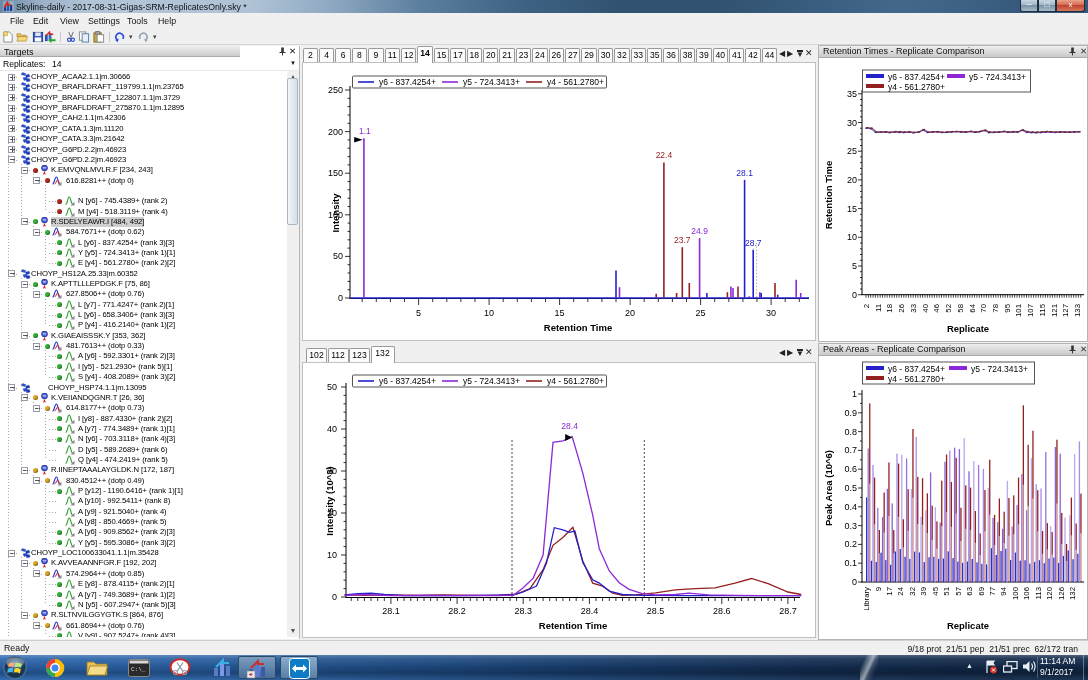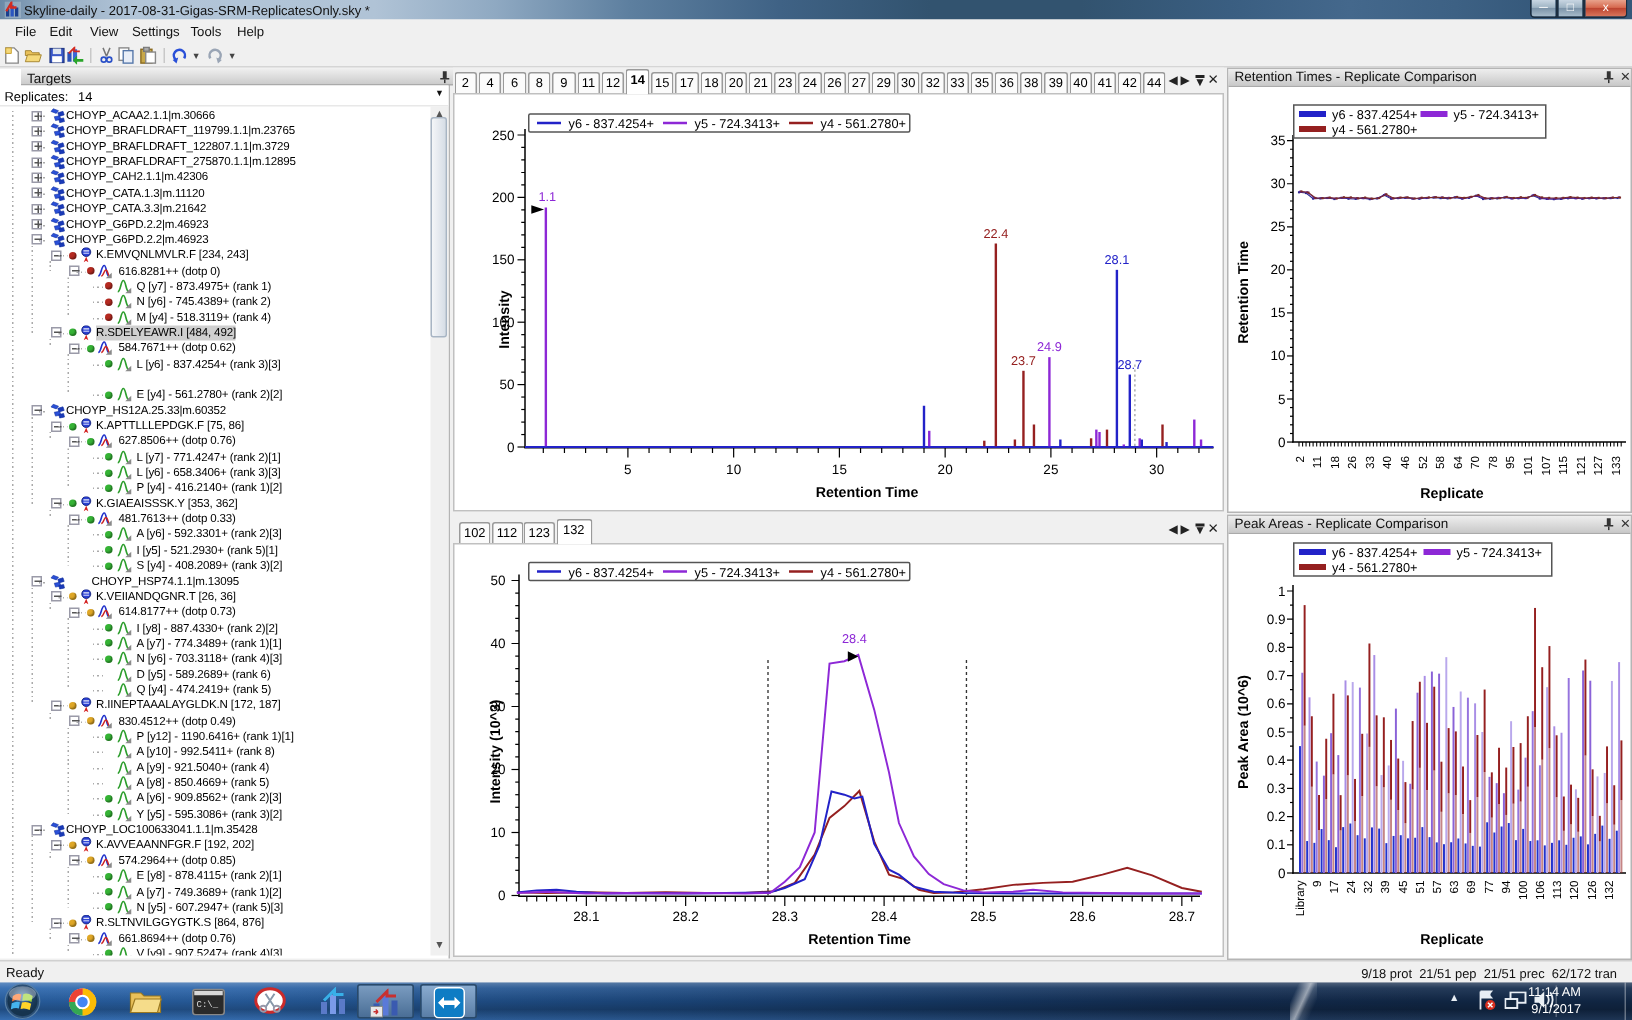--- a/index.html
+++ b/index.html
@@ -13,25 +13,25 @@
 #winbtn .mn{width:18px;border-radius:0 0 0 3px}
 #winbtn .mx{width:18px}
 #winbtn .cl{width:29px;background:linear-gradient(#e8a28c 0%,#d66a50 45%,#bc4430 50%,#d8765c 100%);border-radius:0 0 3px 0}
 
 #menubar{position:absolute;left:0;top:13px;width:1088px;height:16px;background:#f0f0f0;font-size:8.8px;color:#111}
 #menubar span{position:absolute;top:3px}
 #toolbar{position:absolute;left:0;top:29px;width:1088px;height:16px;background:#f0f0f0;border-bottom:1px solid #d5d5d5}
 .ticon{position:absolute;top:2px;width:12px;height:12px}
 
 #tgt{position:absolute;left:0;top:46px;width:300px;height:593px;background:#fff;border-right:1px solid #b5b5b5}
-#tgthdr{position:absolute;left:14px;top:0;width:299px;height:11px;background:linear-gradient(#eee,#ccc);border-bottom:1px solid #aaa;font-size:9px;color:#111}
+#tgthdr{position:absolute;left:0;top:0;width:240px;height:11px;background:linear-gradient(#eee,#ccc);border-bottom:1px solid #aaa;font-size:9px;color:#111}
 #tgthdr span{position:absolute;left:4px;top:1px}
 #repl{position:absolute;left:0;top:11px;width:299px;height:14px;background:#fff;font-size:8.6px;border-bottom:1px solid #e8e8e8}
 #tree{position:absolute;left:0;top:25px;width:287px;height:566px;overflow:hidden;font-size:7.7px;letter-spacing:-0.1px;color:#000}
-.trow{position:absolute;left:17px;width:230px;height:10.4px;line-height:10.4px;white-space:nowrap}
+.trow{position:absolute;left:4px;width:230px;height:10.4px;line-height:10.4px;white-space:nowrap}
 .trow svg{top:0.5px}
 
 #tscroll{position:absolute;left:287px;top:25px;width:12px;height:566px;background:#f0f0f0}
 #tscroll .thumb{position:absolute;left:0px;top:7px;width:11px;height:147px;background:linear-gradient(to right,#f4f6f8,#d6dde6);border:1px solid #a8b5c4;border-radius:2px}
 .sarrow{position:absolute;left:1px;width:10px;text-align:center;font-size:7px;color:#555}
 #paneTL{position:absolute;left:302px;top:45px;width:514px;height:297px;background:#f0f0f0}
 #paneTL .chartbg{position:absolute;left:0px;top:17px;width:514px;height:279px;background:#fff;border:1px solid #c0c0c0}
 #paneBL{position:absolute;left:302px;top:344px;width:514px;height:295px;background:#f0f0f0}
 #paneBL .chartbg{position:absolute;left:0px;top:18px;width:514px;height:276px;background:#fff;border:1px solid #c0c0c0}
 .tab,.tabsel,.tab2,.tabsel2{position:absolute;height:14px;background:#fbfbfb;border:1px solid #9a9a9a;border-bottom:none;border-radius:2px 2px 0 0;font-size:8.6px;text-align:center;line-height:13px;color:#000}
@@ -47,21 +47,21 @@
 .phdr span{position:absolute;left:4px;top:0px}
 .phbtn{position:absolute;top:1px;font-size:8.5px;color:#333}
 
 #status{position:absolute;left:0;top:640px;width:1088px;height:15px;background:#f0f0f0;border-top:1px solid #d0d0d0;font-size:8.8px;color:#111}
 
 #taskbar{position:absolute;left:0;top:655px;width:1088px;height:25px;background:linear-gradient(to right,#2b66ad 0,#2a63a8 150px,#235694 300px,#1d4a82 460px,#173c6b 620px,#142f55 800px,#122a4b 950px,#122a4b 1088px)}
 #tbshade{position:absolute;left:0;top:0;width:1088px;height:25px;background:linear-gradient(rgba(255,255,255,0.25) 0%,rgba(255,255,255,0.08) 15%,rgba(0,0,0,0.12) 50%,rgba(0,0,0,0.25) 72%,rgba(255,255,255,0.05) 100%)}
 #tbstreak{position:absolute;left:860px;top:0;width:18px;height:25px;background:linear-gradient(115deg,transparent 20%,rgba(255,255,255,0.55) 48%,rgba(255,255,255,0.15) 60%,transparent 80%)}
 #taskbar .tbtn{position:absolute;top:1px;width:38px;height:23px;border-radius:2px}
 .trayicon{position:absolute;color:#e8eef4;font-size:10px}
-#clock{position:absolute;left:1006px;top:1px;width:48px;text-align:right;color:#fff;font-size:8.5px;line-height:11px}
+#clock{position:absolute;left:1040px;top:1px;width:48px;text-align:left;color:#fff;font-size:8.5px;line-height:11px}
 </style></head><body>
 <div id="root">
   <div id="title">
     <svg width="11" height="11" viewBox="0 0 11 11" style="position:absolute;left:3px;top:1px">
       <rect x="0" y="0" width="11" height="11" fill="#e8eef4" opacity="0.25"></rect>
       <rect x="1" y="5" width="2.2" height="5" fill="#1a3f8f"></rect>
         <rect x="4" y="2.5" width="2.2" height="7.5" fill="#2a55c0"></rect>
         <rect x="7" y="4" width="2.2" height="6" fill="#1a3f8f"></rect>
       <path d="M1.2 6.5 L4.5 1 L4.5 4 L8 4" stroke="#d42a20" stroke-width="1.6" fill="none"></path>
     </svg>
@@ -317,29 +317,20 @@
           <span style="position:absolute;left:31px;top:4.5px;width:5px;height:1px;background:#555"></span>
           <span style="position:absolute;left:41px;top:2.5px;width:5px;height:5px;border-radius:50%;background:#b52a21;box-shadow:inset -1px -1px 1px rgba(0,0,0,0.35)"></span>
           <svg width="10" height="10" viewBox="0 0 10 10" style="position:absolute;left:48px;top:0px">
             <path d="M0.5 8 C2.5 8 2.5 1 4.5 1 C6 1 6 8 7.5 8" fill="none" stroke="#2233cc" stroke-width="1.1"></path>
             <path d="M2.5 8 C4 8 4.5 4 5.5 4 C7 4 7 8 8 8" fill="none" stroke="#cc2222" stroke-width="1"></path>
             <path d="M5.5 9.5 L9.5 9.5 L9.5 5.8 Z" fill="#8a8a8a"></path>
           </svg>
           <span style="position:absolute;left:33.5px;top:5px;width:6px;height:1px;background-image:repeating-linear-gradient(to right,#aaa 0 1px,transparent 1px 3px)"></span>
           <span style="position:absolute;left:62px;top:0px;white-space:nowrap;">616.8281++ (dotp 0)</span>
         </div>
-<div class="trow" style="top:114.8px">
-          <span style="position:absolute;left:53px;top:2.5px;width:5px;height:5px;border-radius:50%;background:#b52a21;box-shadow:inset -1px -1px 1px rgba(0,0,0,0.35)"></span>
-          <svg width="10" height="10" viewBox="0 0 10 10" style="position:absolute;left:61px;top:0px">
-            <path d="M0.5 8.5 C2.5 8.5 2.5 1 4.2 1 C6 1 5.8 8.5 8 8.5" fill="none" stroke="#2d9e2d" stroke-width="1.1"></path>
-            <path d="M5.5 9.5 L9.5 9.5 L9.5 5.8 Z" fill="#8a8a8a"></path>
-          </svg>
-          <span style="position:absolute;left:45.0px;top:5px;width:7px;height:1px;background-image:repeating-linear-gradient(to right,#aaa 0 1px,transparent 1px 3px)"></span>
-          <span style="position:absolute;left:74px;top:0px;white-space:nowrap;">Q [y7] - 873.4975+ (rank 1)</span>
-        </div>
 <div class="trow" style="top:125.2px">
           <span style="position:absolute;left:53px;top:2.5px;width:5px;height:5px;border-radius:50%;background:#b52a21;box-shadow:inset -1px -1px 1px rgba(0,0,0,0.35)"></span>
           <svg width="10" height="10" viewBox="0 0 10 10" style="position:absolute;left:61px;top:0px">
             <path d="M0.5 8.5 C2.5 8.5 2.5 1 4.2 1 C6 1 5.8 8.5 8 8.5" fill="none" stroke="#2d9e2d" stroke-width="1.1"></path>
             <path d="M5.5 9.5 L9.5 9.5 L9.5 5.8 Z" fill="#8a8a8a"></path>
           </svg>
           <span style="position:absolute;left:45.0px;top:5px;width:7px;height:1px;background-image:repeating-linear-gradient(to right,#aaa 0 1px,transparent 1px 3px)"></span>
           <span style="position:absolute;left:74px;top:0px;white-space:nowrap;">N [y6] - 745.4389+ (rank 2)</span>
         </div>
 <div class="trow" style="top:135.5px">
@@ -377,20 +368,29 @@
           <span style="position:absolute;left:62px;top:0px;white-space:nowrap;">584.7671++ (dotp 0.62)</span>
         </div>
 <div class="trow" style="top:166.6px">
           <span style="position:absolute;left:53px;top:2.5px;width:5px;height:5px;border-radius:50%;background:#35b335;box-shadow:inset -1px -1px 1px rgba(0,0,0,0.35)"></span>
           <svg width="10" height="10" viewBox="0 0 10 10" style="position:absolute;left:61px;top:0px">
             <path d="M0.5 8.5 C2.5 8.5 2.5 1 4.2 1 C6 1 5.8 8.5 8 8.5" fill="none" stroke="#2d9e2d" stroke-width="1.1"></path>
             <path d="M5.5 9.5 L9.5 9.5 L9.5 5.8 Z" fill="#8a8a8a"></path>
           </svg>
           <span style="position:absolute;left:45.0px;top:5px;width:7px;height:1px;background-image:repeating-linear-gradient(to right,#aaa 0 1px,transparent 1px 3px)"></span>
           <span style="position:absolute;left:74px;top:0px;white-space:nowrap;">L [y6] - 837.4254+ (rank 3)[3]</span>
+        </div>
+<div class="trow" style="top:176.9px">
+          <span style="position:absolute;left:53px;top:2.5px;width:5px;height:5px;border-radius:50%;background:#35b335;box-shadow:inset -1px -1px 1px rgba(0,0,0,0.35)"></span>
+          <svg width="10" height="10" viewBox="0 0 10 10" style="position:absolute;left:61px;top:0px">
+            <path d="M0.5 8.5 C2.5 8.5 2.5 1 4.2 1 C6 1 5.8 8.5 8 8.5" fill="none" stroke="#2d9e2d" stroke-width="1.1"></path>
+            <path d="M5.5 9.5 L9.5 9.5 L9.5 5.8 Z" fill="#8a8a8a"></path>
+          </svg>
+          <span style="position:absolute;left:45.0px;top:5px;width:7px;height:1px;background-image:repeating-linear-gradient(to right,#aaa 0 1px,transparent 1px 3px)"></span>
+          <span style="position:absolute;left:74px;top:0px;white-space:nowrap;">Y [y5] - 724.3413+ (rank 1)[1]</span>
         </div>
 <div class="trow" style="top:187.3px">
           <span style="position:absolute;left:53px;top:2.5px;width:5px;height:5px;border-radius:50%;background:#35b335;box-shadow:inset -1px -1px 1px rgba(0,0,0,0.35)"></span>
           <svg width="10" height="10" viewBox="0 0 10 10" style="position:absolute;left:61px;top:0px">
             <path d="M0.5 8.5 C2.5 8.5 2.5 1 4.2 1 C6 1 5.8 8.5 8 8.5" fill="none" stroke="#2d9e2d" stroke-width="1.1"></path>
             <path d="M5.5 9.5 L9.5 9.5 L9.5 5.8 Z" fill="#8a8a8a"></path>
           </svg>
           <span style="position:absolute;left:45.0px;top:5px;width:7px;height:1px;background-image:repeating-linear-gradient(to right,#aaa 0 1px,transparent 1px 3px)"></span>
           <span style="position:absolute;left:74px;top:0px;white-space:nowrap;">E [y4] - 561.2780+ (rank 2)[2]</span>
         </div>

